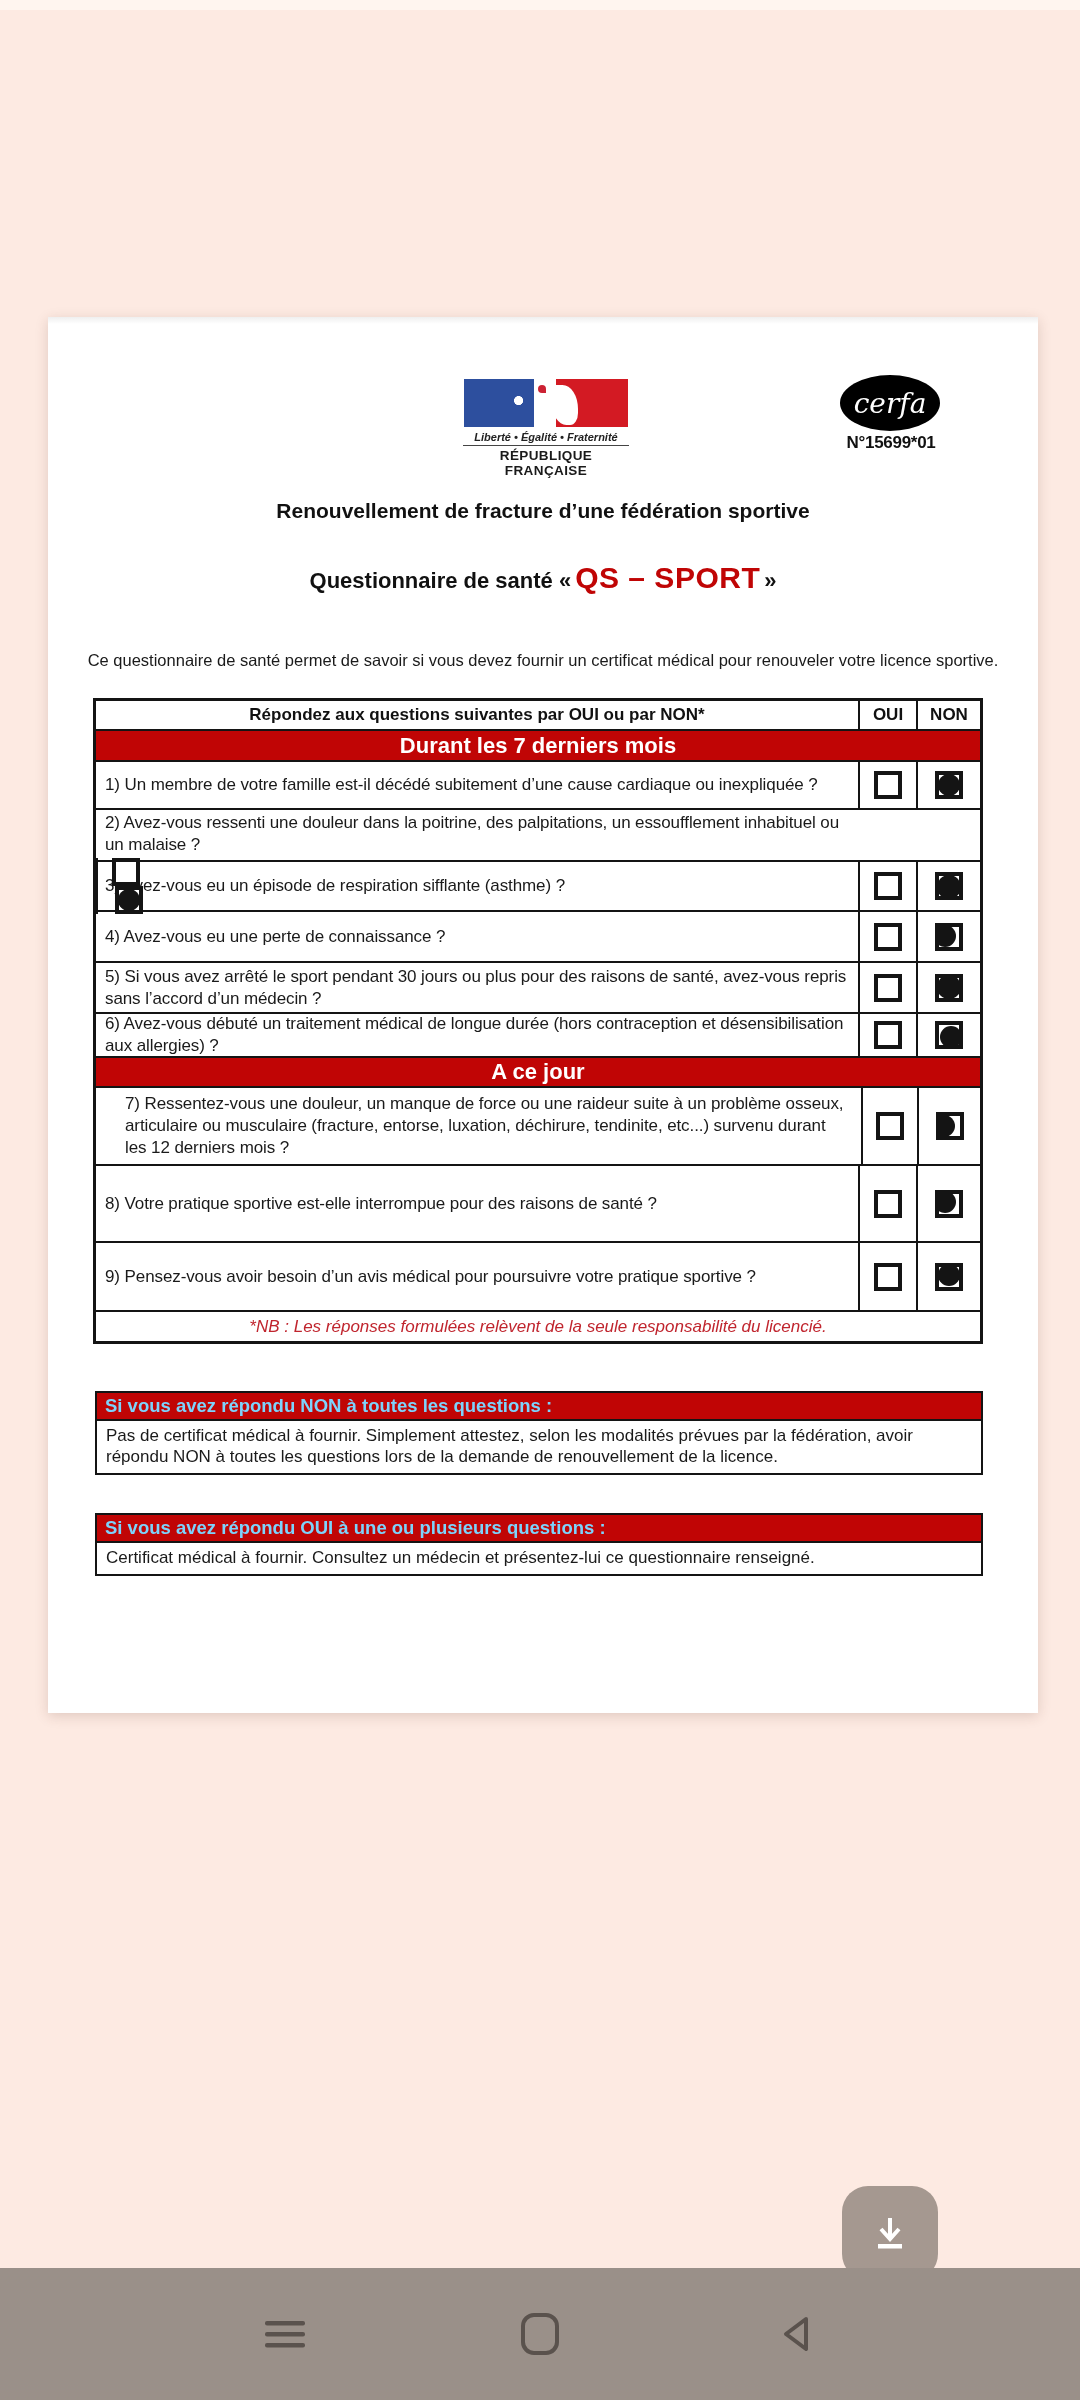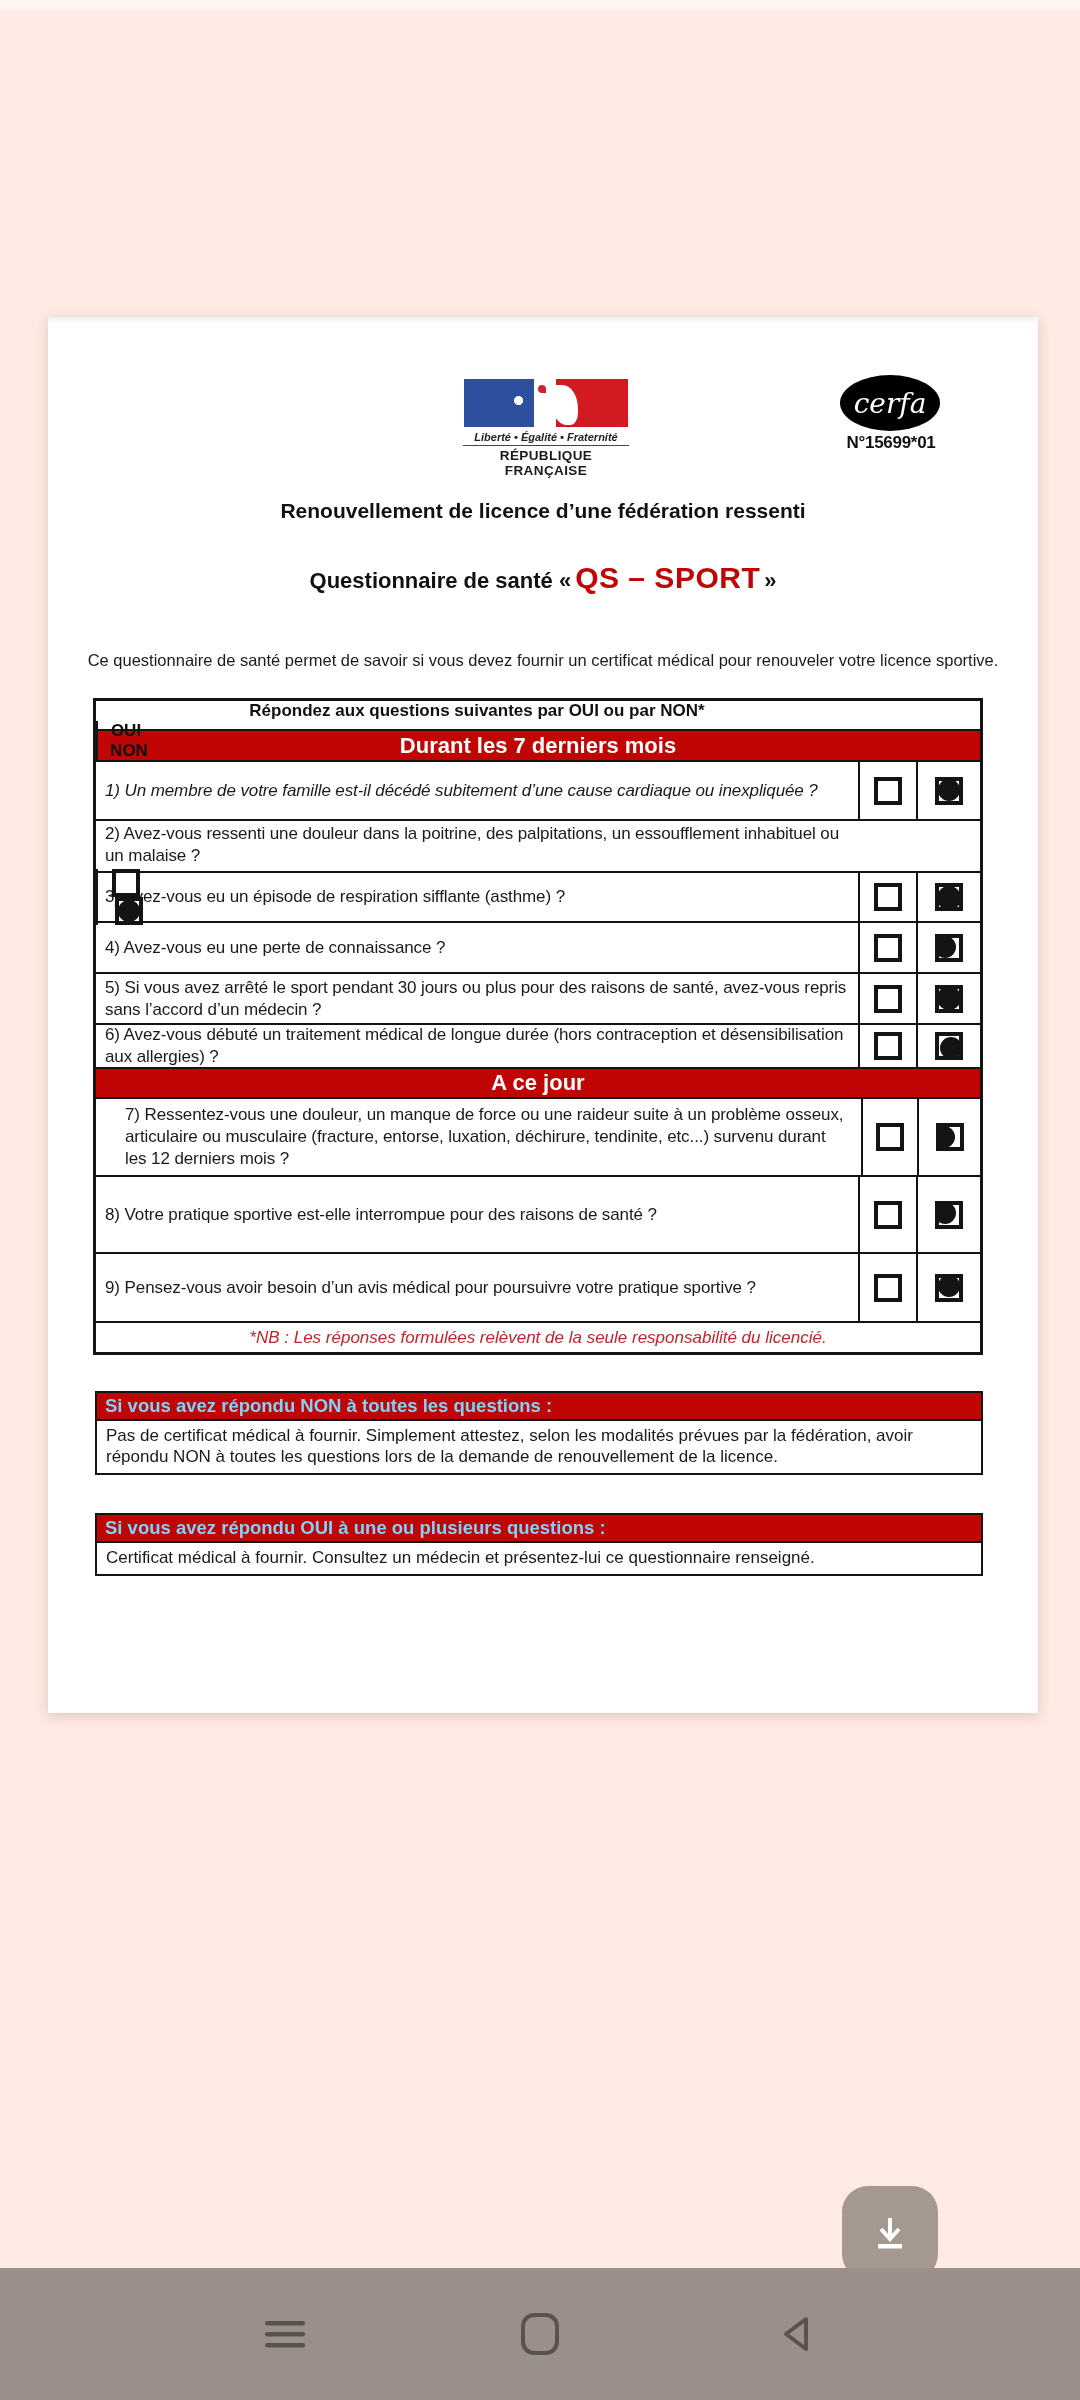--- a/index.html
+++ b/index.html
@@ -44,21 +44,21 @@
     font-size:21px; font-weight:bold; color:#111;}
   .page-subtitle{position:absolute; top:244px; left:0; width:100%;
     display:flex; justify-content:center; align-items:baseline;}
   .subtitle-plain{font-size:22px; font-weight:bold; color:#111;}
   .subtitle-red{font-size:30px; font-weight:bold; color:var(--red); letter-spacing:.5px; padding:0 4px;}
   .intro{position:absolute; top:334px; left:0; width:100%; text-align:center;
     font-size:16.5px; color:#1a1a1a;}
 
   
   .qtable{position:absolute; left:45px; top:381px; width:890px; border:3px solid var(--ink); background:#fff;}
-  .thead{display:flex; height:28px; font-weight:bold; font-size:17px; color:#111;flex-direction:column;}
+  .thead{display:flex; height:28px; font-weight:bold; font-size:17px; color:#111;}
   .th-q{width:762px; display:flex; align-items:center; justify-content:center;}
   .th-oui{width:58px; border-left:2px solid var(--ink); display:flex; align-items:center; justify-content:center;}
   .th-non{width:64px; border-left:2px solid var(--ink); display:flex; align-items:center; justify-content:center;}
   .band-row{border-top:2px solid var(--ink); background:var(--red); color:#fff;
     font-weight:bold; font-size:22px; display:flex; align-items:center; justify-content:center;}
   .q-row{display:flex; border-top:2px solid var(--ink);}
   .q-text{width:762px; display:flex; align-items:center; padding:2px 10px 2px 9px;
     font-size:17px; line-height:22px; color:#1a1a1a; letter-spacing:-.1px;}
   .ans-cell{display:flex; align-items:center; justify-content:center; border-left:2px solid var(--ink);}
   .ans-oui{width:58px;} .ans-non{width:64px;}
@@ -104,38 +104,38 @@
       <div class="republic">RÉPUBLIQUE FRANÇAISE</div>
     </div>
 
     <div class="cerfa">
       <div class="cerfa-oval">
         <span class="cerfa-word">cerfa</span>
       </div>
       <div class="cerfa-number">N°15699*01</div>
     </div>
 
-    <div class="page-title">Renouvellement de licence d’une fédération ressenti</div>
+    <div class="page-title">Renouvellement de fracture d’une fédération sportive</div>
 
     <div class="page-subtitle">
       <span class="subtitle-plain">Questionnaire de santé « </span>
       <span class="subtitle-red">QS – SPORT</span>
       <span class="subtitle-plain"> »</span>
     </div>
 
     <div class="intro">Ce questionnaire de santé permet de savoir si vous devez fournir un certificat médical pour renouveler votre licence sportive.</div>
 
     <div class="qtable">
       <div class="thead">
         <div class="th-q">Répondez aux questions suivantes par OUI ou par NON*</div>
         <div class="th-oui">OUI</div>
         <div class="th-non">NON</div>
       </div>
       <div class="band-row" style="height: 31px;">Durant les 7 derniers mois</div>
-        <div class="q-row" style="height: 59px; font-style: italic;">
+        <div class="q-row" style="height: 48px;">
           <div class="q-text">1) Un membre de votre famille est-il décédé subitement d’une cause cardiaque ou inexpliquée ?</div>
           <div class="ans-cell ans-oui">
             <span class="checkbox"></span>
           </div>
           <div class="ans-cell ans-non">
             <span class="checkbox">
               <span class="mark" style="width: 22px; height: 22px; left: -1.5px; top: -1.5px;"></span>
             </span>
           </div>
         </div>

